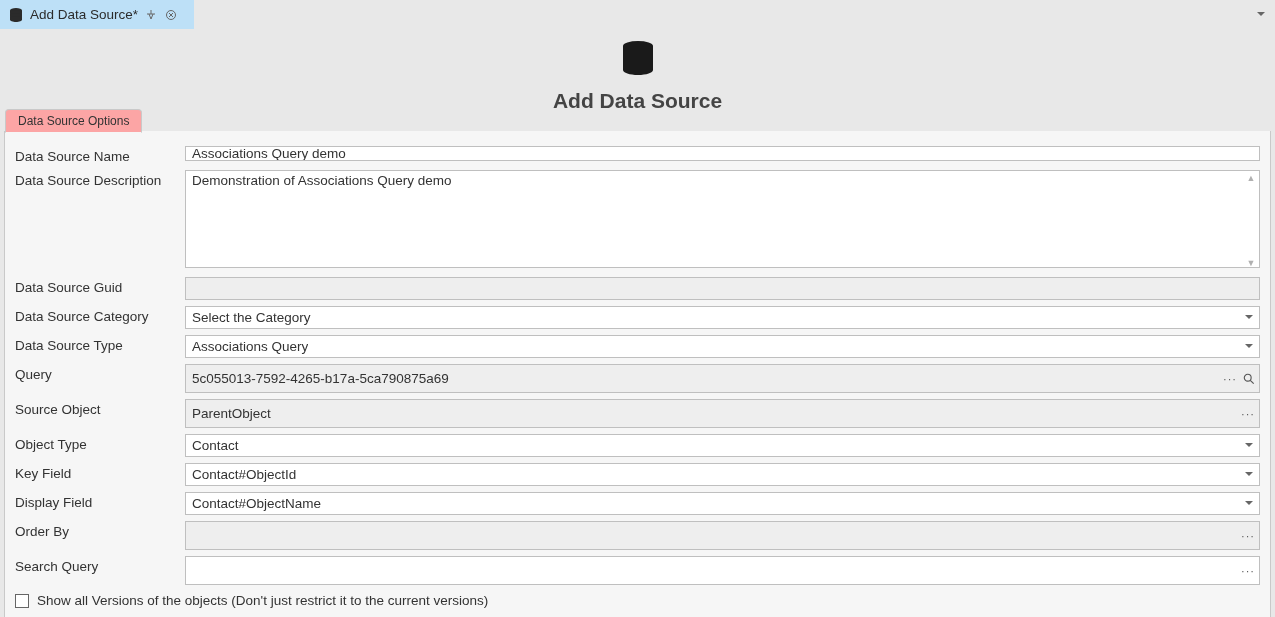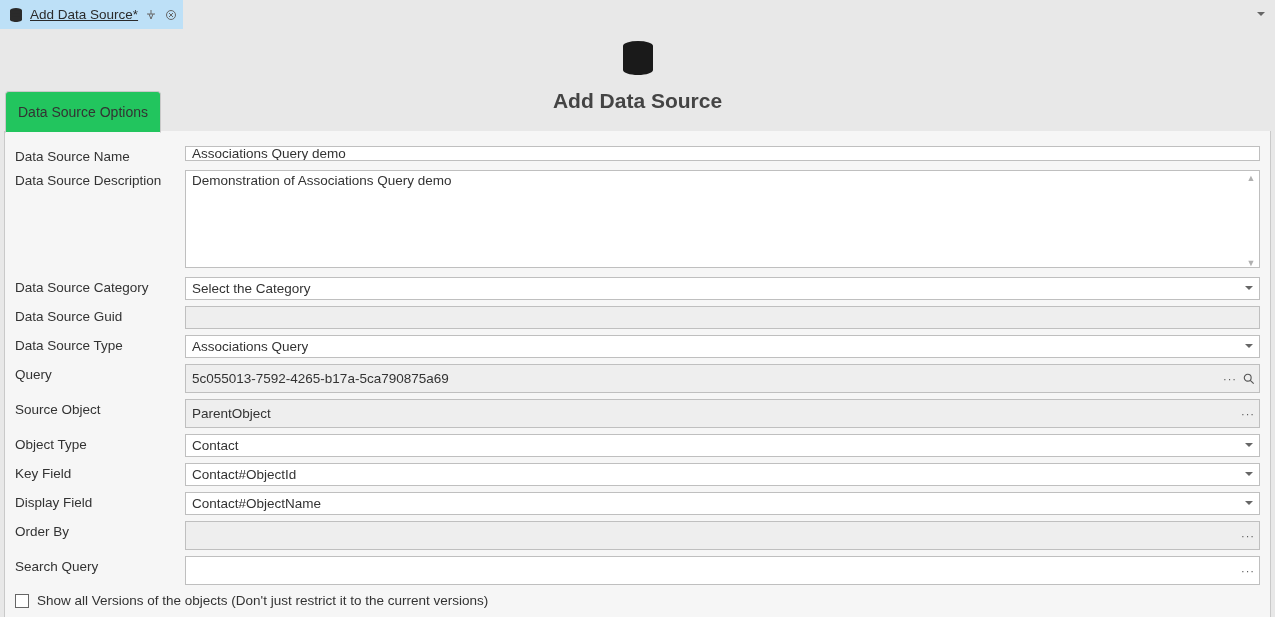--- a/index.html
+++ b/index.html
@@ -22,24 +22,23 @@
     justify-content: space-between;
   }
   .tabstrip-left {
     display: flex;
     align-items: stretch;
   }
   .doc-tab {
     display: flex;
     align-items: center;
     gap: 6px;
-    padding: 0 5px 0 8px;
+    padding: 0 16px 0 8px;
     background: #bde0f7;
     color: #2b2b2b;
-    text-decoration: underline;
   }
   .doc-tab .cyl-icon { width: 16px; height: 16px; display:flex; align-items:center; justify-content:center; }
   .doc-tab .title { font-size: 13.5px; }
   .pin-icon, .close-icon {
     width: 14px; height: 14px; display:flex; align-items:center; justify-content:center;
     color: #555;
   }
   .tabstrip-right {
     display:flex; align-items:center; padding-right: 8px;
   }
@@ -73,23 +72,23 @@
     display:flex;
     align-items:flex-end;
     position: relative;
     top: -27px;
     margin-bottom: -27px;
     padding-left: 0px;
   }
   .form-tab {
     border: 1px solid #c9c9c9;
     border-bottom: 1px solid #f6f6f6;
-    background: #22c55e;
-    padding: 12px 12px;
-    font-size: 14px;
+    background: #fca5a5;
+    padding: 4px 12px;
+    font-size: 12px;
     border-top-left-radius: 4px;
     border-top-right-radius: 4px;
     margin-bottom: -1px;
   }
 
   .form-body {
     padding: 14px 10px 10px 10px;
   }
 
   .row {
@@ -230,38 +229,38 @@
     <div class="row">
       <div class="label">Data Source Description</div>
       <div class="field textarea-wrap">
         <textarea class="textarea" style="">Demonstration of Associations Query demo</textarea>
         <span class="scroll-up">▲</span>
         <span class="scroll-down">▼</span>
       </div>
     </div>
 
     <div class="row">
-      <div class="label">Data Source Category</div>
-      <div class="field">
-        <div class="combo">
-          <span class="combo-text">Select the Category</span>
-          <span class="combo-arrow">
-              <svg viewBox="0 0 10 6" width="8" height="5">
-                <path d="M0 0l5 5 5-5" fill="#666"></path>
-              </svg>
-            </span>
-        </div>
-      </div>
-    </div>
-
-    <div class="row">
       <div class="label">Data Source Guid</div>
       <div class="field">
         <div class="readonly">
           <span></span>
+        </div>
+      </div>
+    </div>
+
+    <div class="row">
+      <div class="label">Data Source Category</div>
+      <div class="field">
+        <div class="combo">
+          <span class="combo-text">Select the Category</span>
+          <span class="combo-arrow">
+              <svg viewBox="0 0 10 6" width="8" height="5">
+                <path d="M0 0l5 5 5-5" fill="#666"></path>
+              </svg>
+            </span>
         </div>
       </div>
     </div>
 
     <div class="row">
       <div class="label">Data Source Type</div>
       <div class="field">
         <div class="combo">
           <span class="combo-text">Associations Query</span>
           <span class="combo-arrow">

